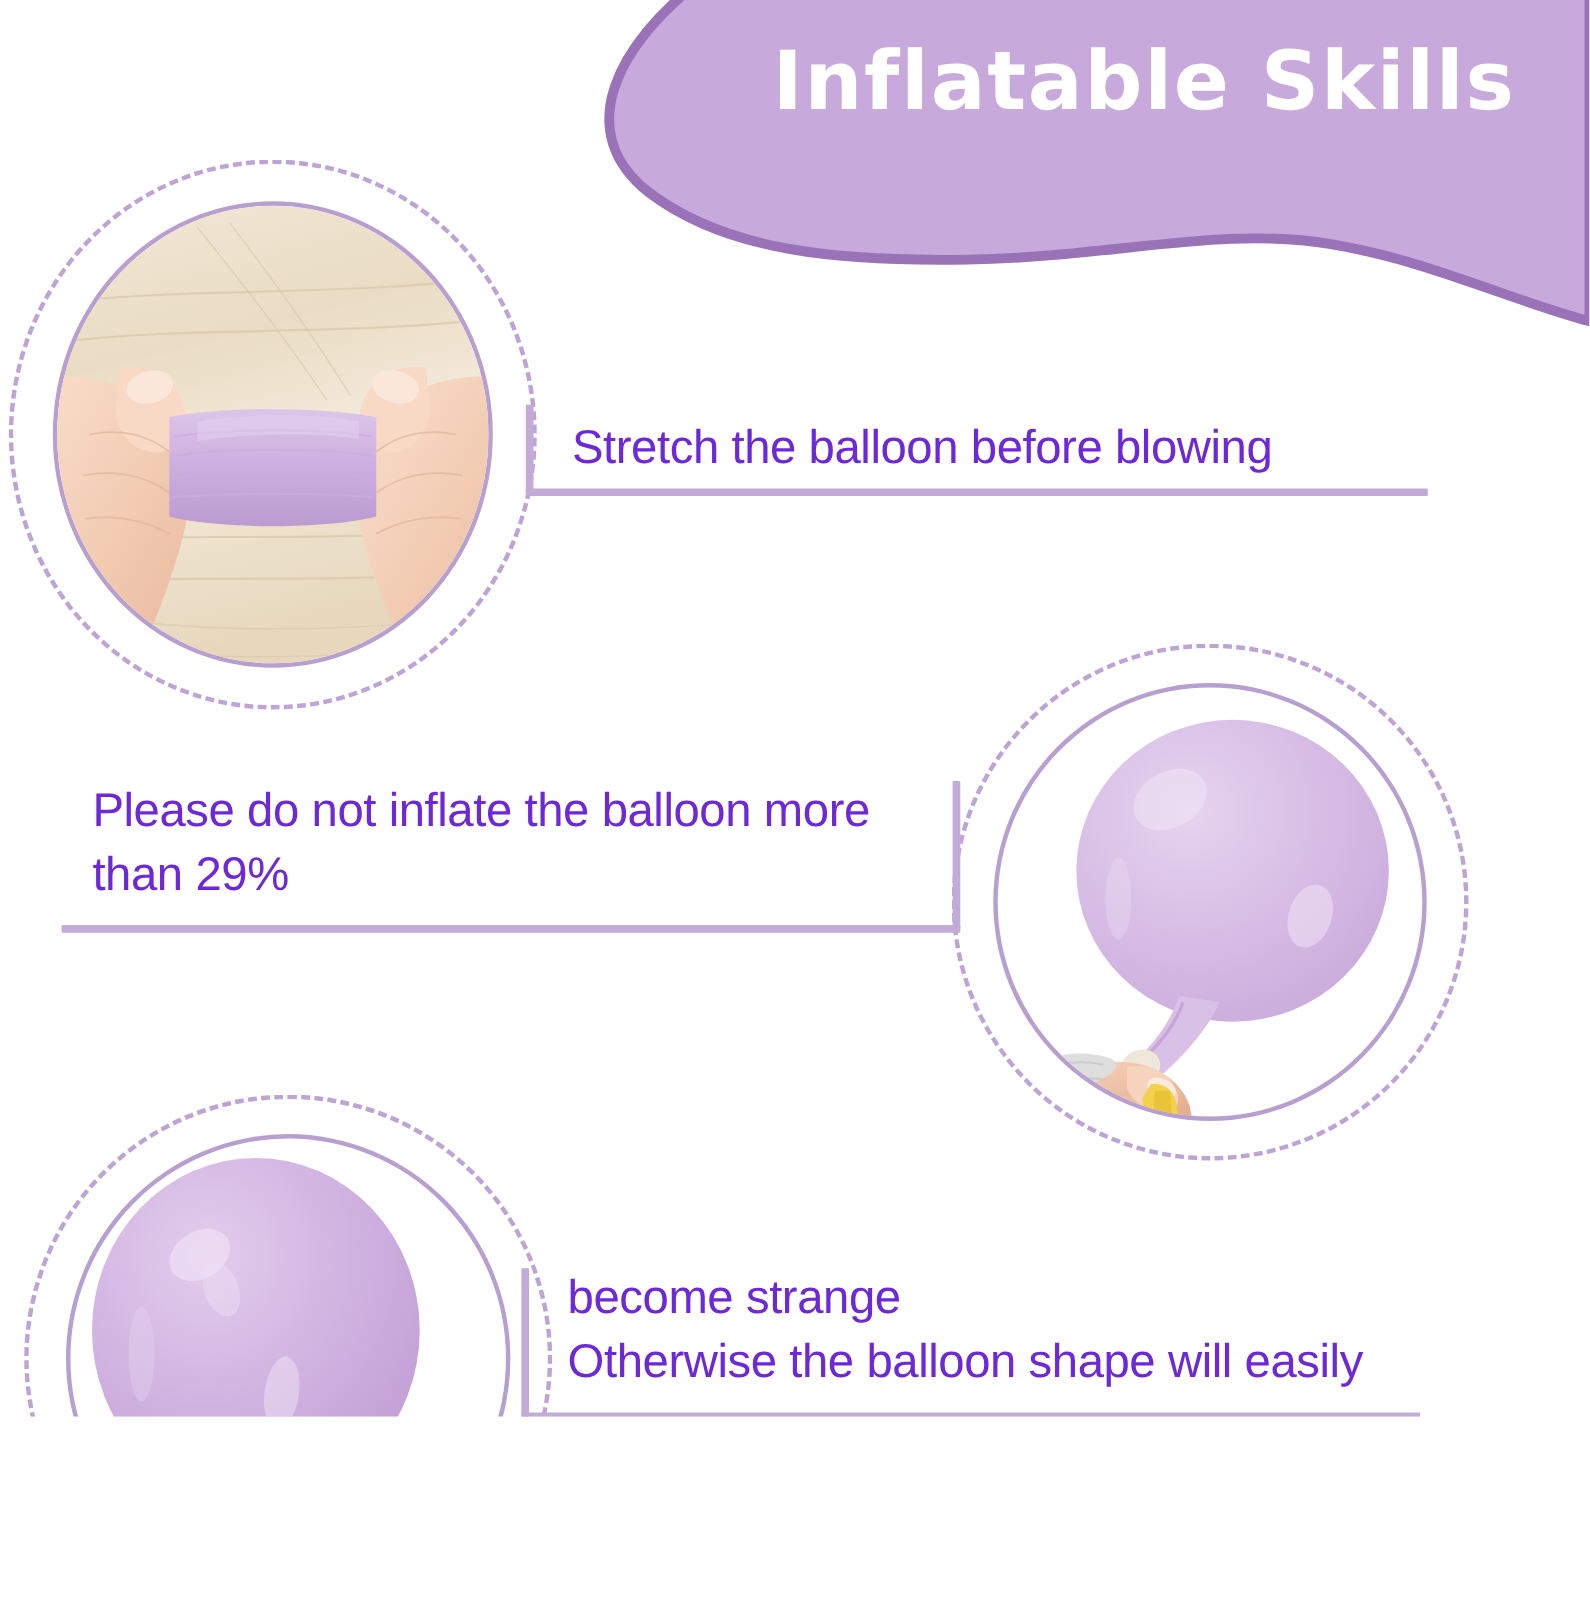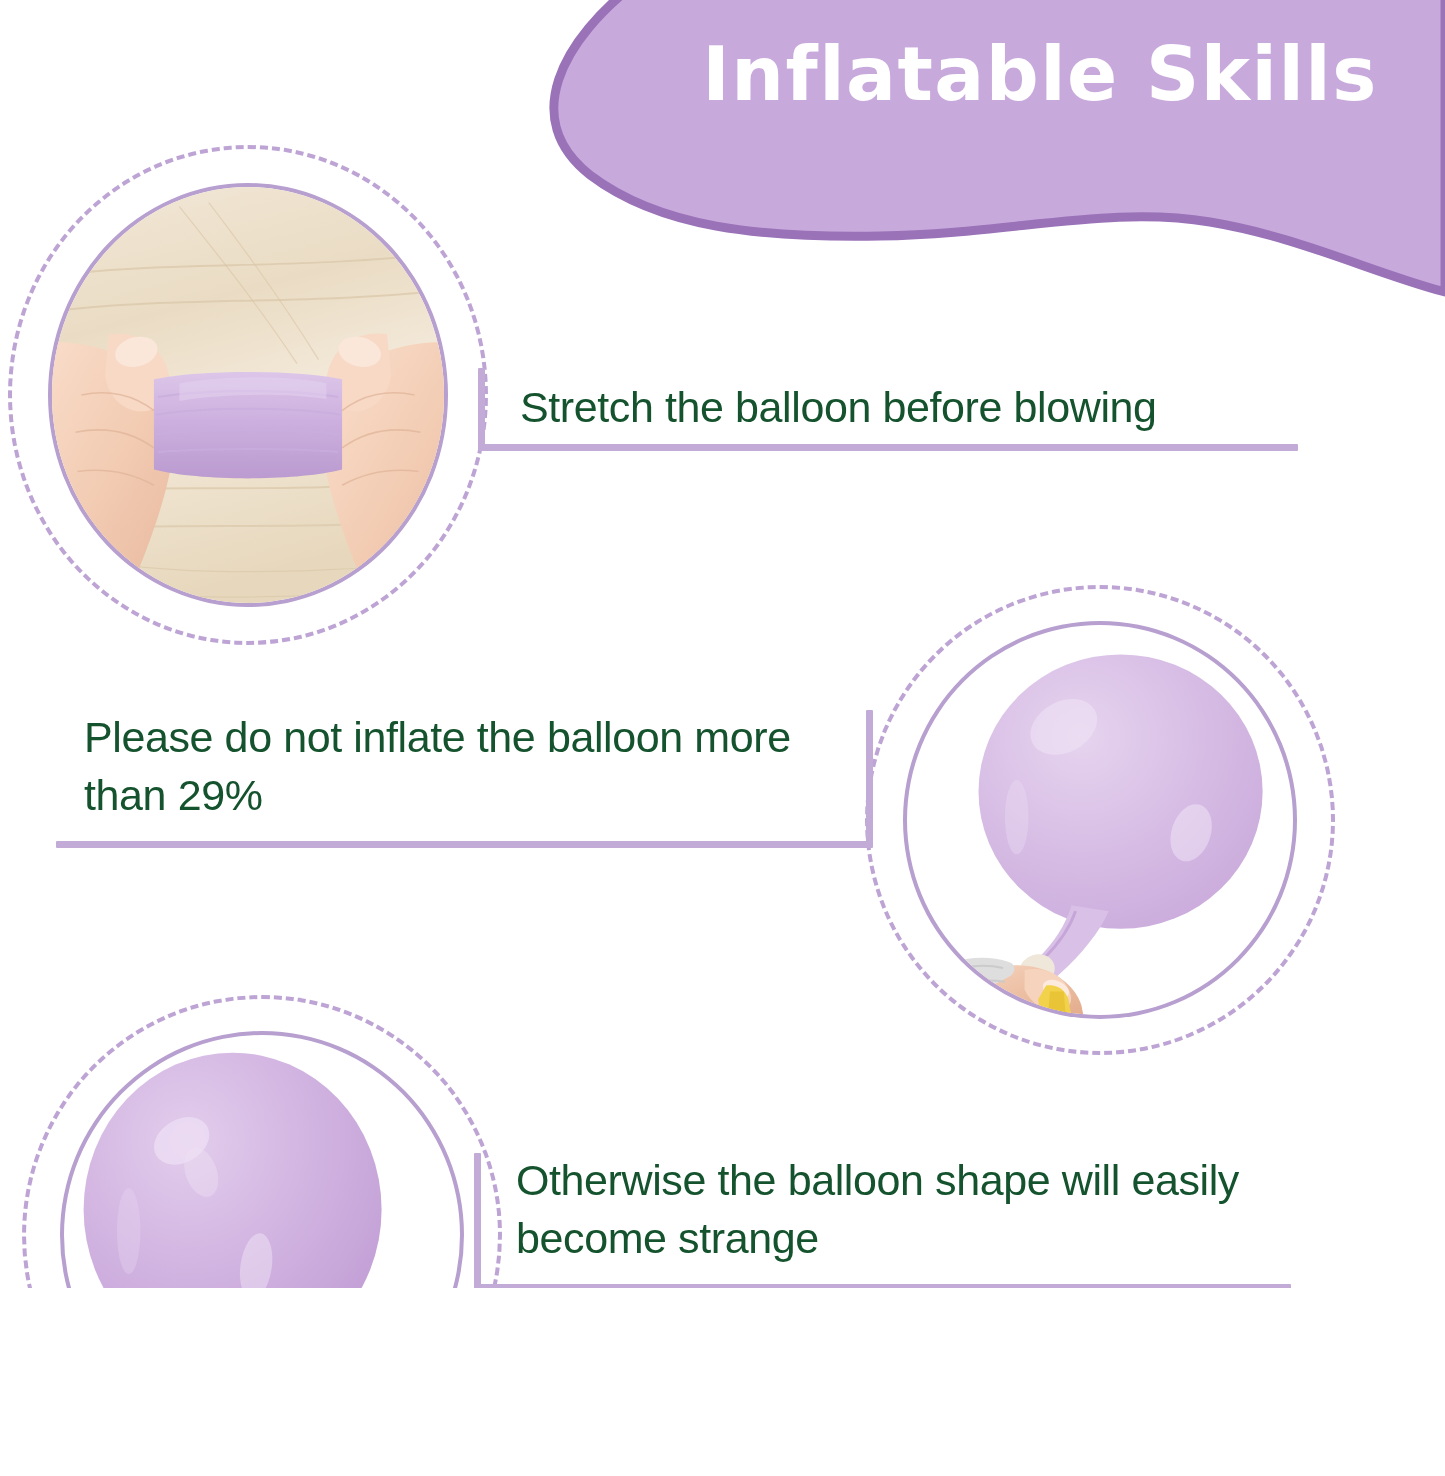--- a/index.html
+++ b/index.html
@@ -71,21 +71,21 @@
     width: 100%;
     height: 100%;
   }
 
   
   .caption-block {
     position: absolute;
   }
   .caption-text {
     position: absolute;
-    color: #14532d;
+    color: #6d28d9;
     font-family: "Liberation Sans", sans-serif;
     font-size: 43px;
     font-weight: 400;
     line-height: 1.35;
     letter-spacing: -0.4px;
   }
   .underline-bar {
     position: absolute;
     background: #c3abd8;
     height: 7px;
@@ -317,19 +317,19 @@
 
         <path d="M 150 376 C 146 386, 148 398, 154 408 L 186 408 C 180 398, 178 386, 180 376 Z" fill="#f5f5f5"></path>
         <path d="M 156 392 L 180 392 L 178 408 L 158 408 Z" fill="#e7b08f"></path>
       </svg>
     </div>
   </div>
 
   <div class="caption-block" style="left:468px; top:1145px; width:830px; height:180px;">
     <div class="riser-bar" style="left:6px; top:8px; height:135px;"></div>
     <div class="caption-text" style="left:48px; top:6px; width:790px;">
+      <div>become strange</div>
       <div>Otherwise the balloon shape will easily</div>
-      <div>become strange</div>
     </div>
     <div class="underline-bar" style="left:6px; top:139px; width:817px;"></div>
   </div>
 
 </div>
 
 </body></html>

